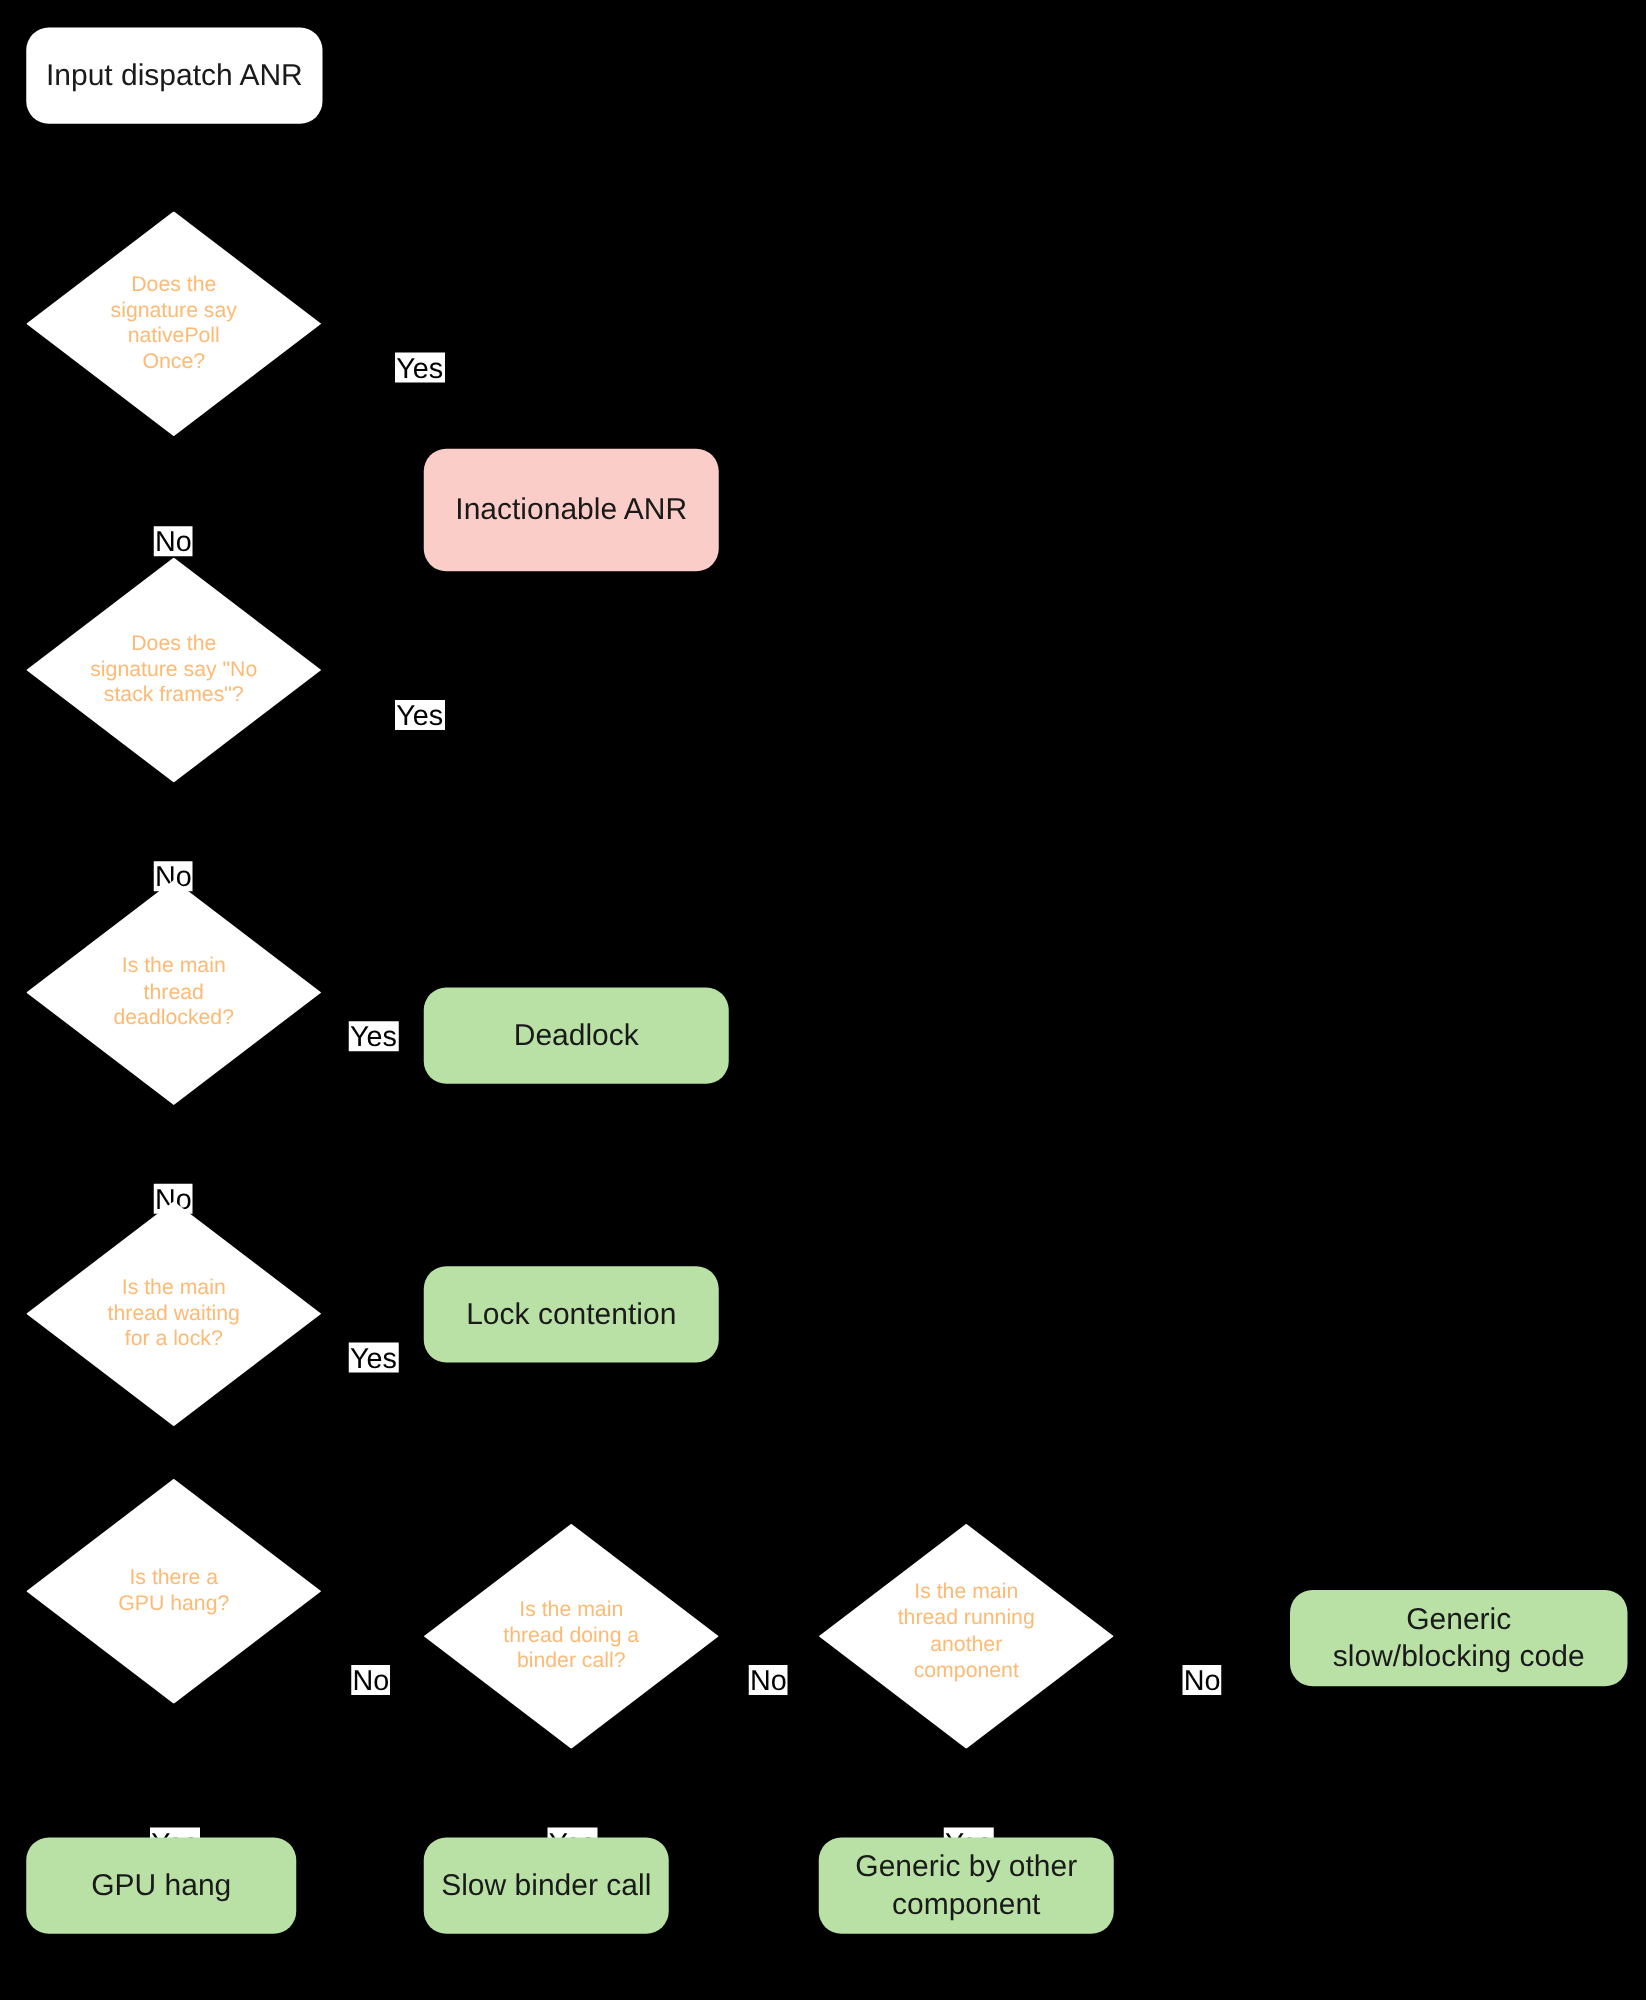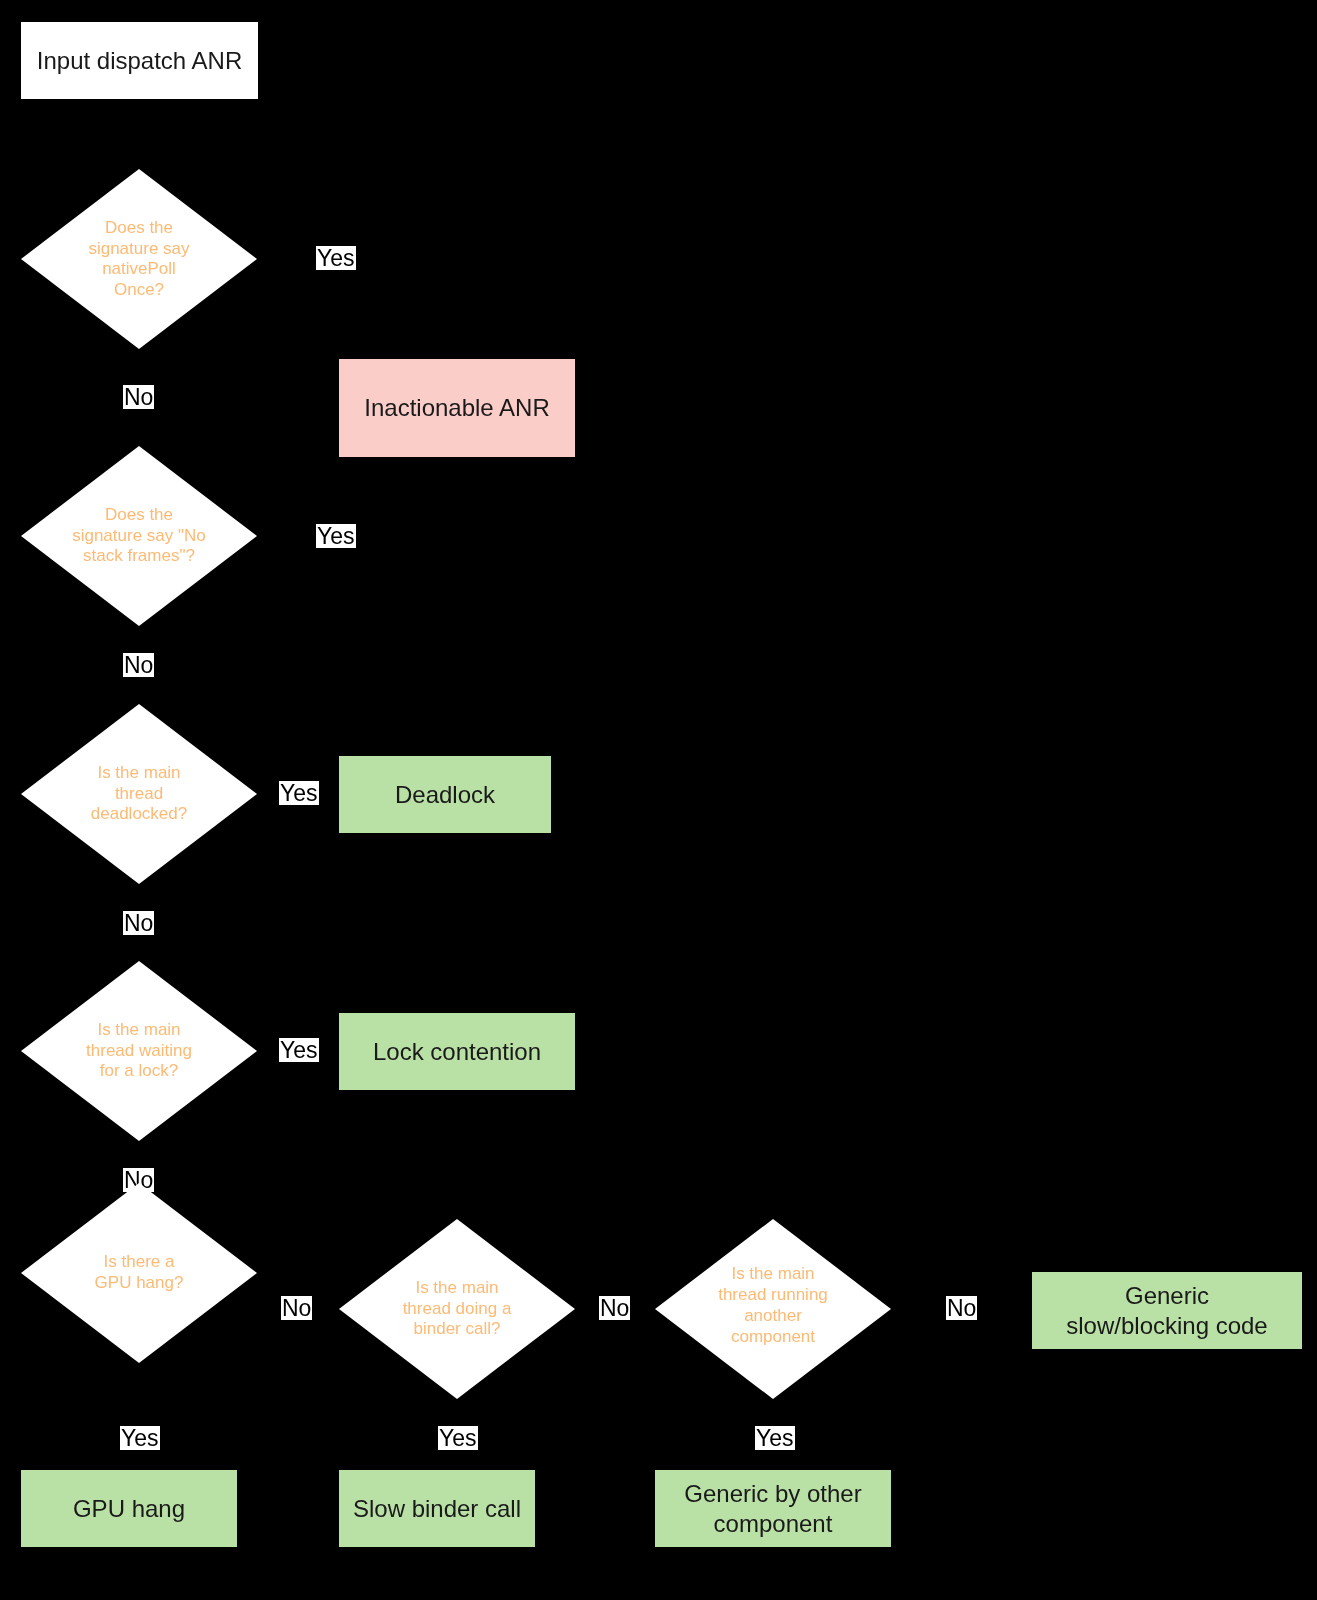--- a/index.html
+++ b/index.html
@@ -14,21 +14,21 @@
     background: #000000;
     overflow: hidden;
     font-family: "Liberation Sans", sans-serif;
     color: #000000;
   }
 
   
   .node-box {
     position: absolute;
     box-sizing: border-box;
-    border-radius: 0;
+    border-radius: 18px;
     display: flex;
     align-items: center;
     justify-content: center;
     text-align: center;
     font-size: 24px;
     line-height: 1.22;
     color: #1a1a1a;
     padding: 4px 10px;
     white-space: pre-line;
   }
@@ -66,20 +66,21 @@
 
   
   .edge-label {
     position: absolute;
     background: #ffffff;
     color: #000000;
     font-size: 23px;
     line-height: 1.05;
     padding: 0 1px;
     white-space: nowrap;
+    margin-top: 36px;
   }
 
   
   .connector {
     position: absolute;
     background: #000000;
   }
 </style>
 </head>
 <body>
@@ -128,21 +129,21 @@
 
   <div class="diamond-wrap" style="left:21px; top:704px; width:236px; height:180px;">
     <div class="diamond-shape"></div>
     <div class="diamond-label">Is the main
 thread
 deadlocked?</div>
   </div>
   <div class="edge-label" style="left:279px; top:781px;">Yes</div>
   <div class="edge-label" style="left:123px; top:911px;">No</div>
 
-  <div class="node-box green" style="left:339px; top:756px; width:212px; height:77px;">Deadlock</div>
+  <div class="node-box green" style="left:339px; top:790px; width:244px; height:77px;">Deadlock</div>
 
   <div class="diamond-wrap" style="left:21px; top:961px; width:236px; height:180px;">
     <div class="diamond-shape"></div>
     <div class="diamond-label">Is the main
 thread waiting
 for a lock?</div>
   </div>
   <div class="edge-label" style="left:279px; top:1038px;">Yes</div>
   <div class="edge-label" style="left:123px; top:1168px;">No</div>
 

